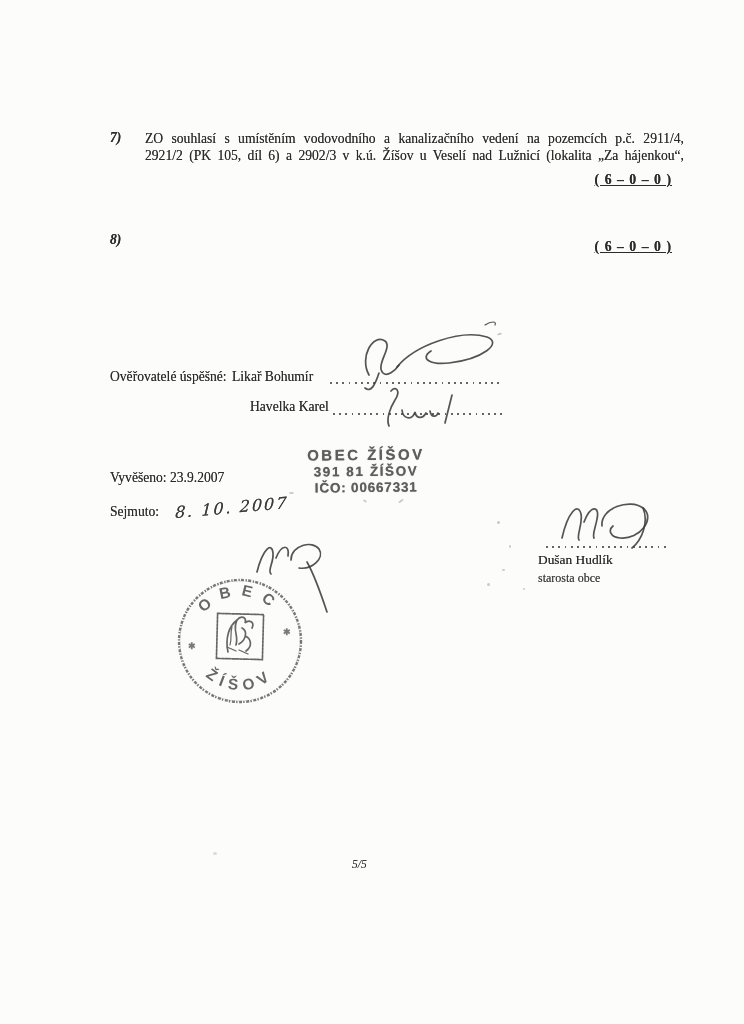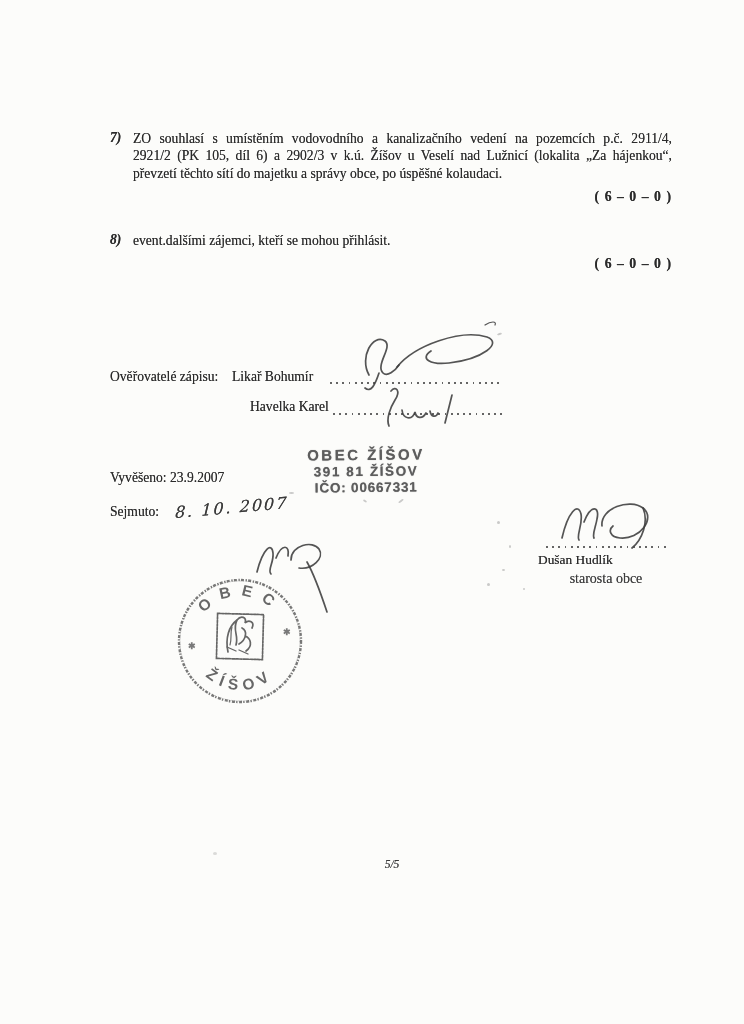--- a/index.html
+++ b/index.html
@@ -12,28 +12,29 @@
     font-family:"Liberation Serif", serif;
     color:#2b2b2b;
   }
   
   .item{position:absolute;left:110px;width:562px;}
   .item-number{
     position:absolute;left:0;top:0;width:20px;
     font-style:italic;font-size:13.6px;font-weight:600;
     text-shadow:0 0 .5px #555;
   }
-  .item-body{margin-left:23px;width:539px;font-size:13.6px;line-height:17.4px;
+  .item-body{margin-left:35px;width:539px;font-size:13.6px;line-height:17.4px;
     text-shadow:0 0 .5px #666;}
   .jline{text-align:justify;text-align-last:justify;white-space:normal;}
   .jlast{text-align-last:left;}
   .vote{
     margin-top:7px;text-align:right;
     font-weight:700;font-size:13.8px;letter-spacing:1px;
     text-shadow:0 0 .5px #555;
+    text-decoration:underline;
   }
   
   .plain{position:absolute;font-size:13.6px;text-shadow:0 0 .5px #666;}
   .dotline{
     position:absolute;height:2px;
     background:repeating-linear-gradient(90deg,#4a4a4a 0 1.8px,transparent 1.8px 6.2px);
     opacity:.85;
   }
   svg.sig{position:absolute;overflow:visible;}
   svg.sig path{fill:none;stroke:#3c3c3c;stroke-width:1.7;stroke-linecap:round;opacity:.88;}
@@ -50,55 +51,53 @@
   .office-stamp .l3{font-size:13.5px;letter-spacing:.8px;margin-top:1px;}
   
   .handwritten{
     position:absolute;font-family:"DejaVu Serif",serif;font-style:italic;
     font-size:16px;color:#3a3a3a;transform:rotate(-5deg) skewX(-8deg);
     letter-spacing:2px;text-shadow:0 0 .4px #555;
   }
   
   .mayor-name{position:absolute;left:538px;top:552px;width:136px;
     font-size:13.4px;text-shadow:0 0 .6px #666;}
-  .mayor-title{position:absolute;left:538px;top:571px;width:136px;text-align:center;
-    font-size:14px;color:#3d3d3d;text-shadow:0 0 .6px #777;}
+  .mayor-title{position:absolute;left:538px;top:571px;width:136px;
+    font-size:12px;color:#3d3d3d;text-shadow:0 0 .6px #777;}
   
   svg.round-stamp{position:absolute;left:166px;top:567px;}
   svg.round-stamp text{font-family:"Liberation Sans",sans-serif;font-weight:700;fill:#4e4e4e;}
   
-  .page-number{position:absolute;left:352px;top:858px;width:80px;text-align:center;
+  .page-number{position:absolute;left:352px;top:858px;width:80px;
     font-size:11.5px;font-style:italic;color:#3a3a3a;text-shadow:0 0 .5px #777;}
   
   .speck{position:absolute;border-radius:50%;background:#8c8c8c;opacity:.45;}
 </style>
 </head>
 <body>
 
 <div class="page">
 
   <section class="item" style="top:130px">
     <div class="item-number">7)</div>
     <div class="item-body">
       <div class="jline">ZO souhlasí s umístěním vodovodního a kanalizačního vedení na pozemcích p.č. 2911/4,</div>
       <div class="jline">2921/2  (PK 105, díl 6) a 2902/3 v k.ú. Žíšov u Veselí nad Lužnicí (lokalita „Za hájenkou“,</div>
-      <div class="jline jlast">převzetí těchto sítí do majetku a správy obce, po úspěšné kolaudaci.</div>
     </div>
     <div class="vote">( 6 – 0 – 0 )</div>
   </section>
 
   <section class="item" style="top:232px">
     <div class="item-number">8)</div>
     <div class="item-body">
-      <div class="jline jlast">event.dalšími zájemci, kteří se mohou přihlásit.</div>
     </div>
     <div class="vote">( 6 – 0 – 0 )</div>
   </section>
 
-  <div class="plain" style="left:110px;top:369px">Ověřovatelé zápisu:</div>
+  <div class="plain" style="left:110px;top:369px">Ověřovatelé úspěšné:</div>
   <div class="plain" style="left:232px;top:369px">Likař Bohumír</div>
   <div class="dotline" style="left:330px;top:382px;width:172px"></div>
   <div class="plain" style="left:250px;top:399px">Havelka Karel</div>
   <div class="dotline" style="left:333px;top:413px;width:172px"></div>
 
   <svg class="sig" style="left:335px;top:315px" width="185" height="78" viewBox="0 0 185 78">
     <path d="M34,60 C24,42 38,18 50,26 C58,32 40,50 48,58 C52,62 60,56 64,50"></path>
     <path d="M44,58 C40,70 36,78 30,73"></path>
     <path d="M62,52 C80,30 126,14 152,22 C168,28 148,44 114,48 C96,50 84,44 96,36"></path>
     <path d="M150,10 C156,6 162,6 160,10" style="stroke-width:1.2"></path>

